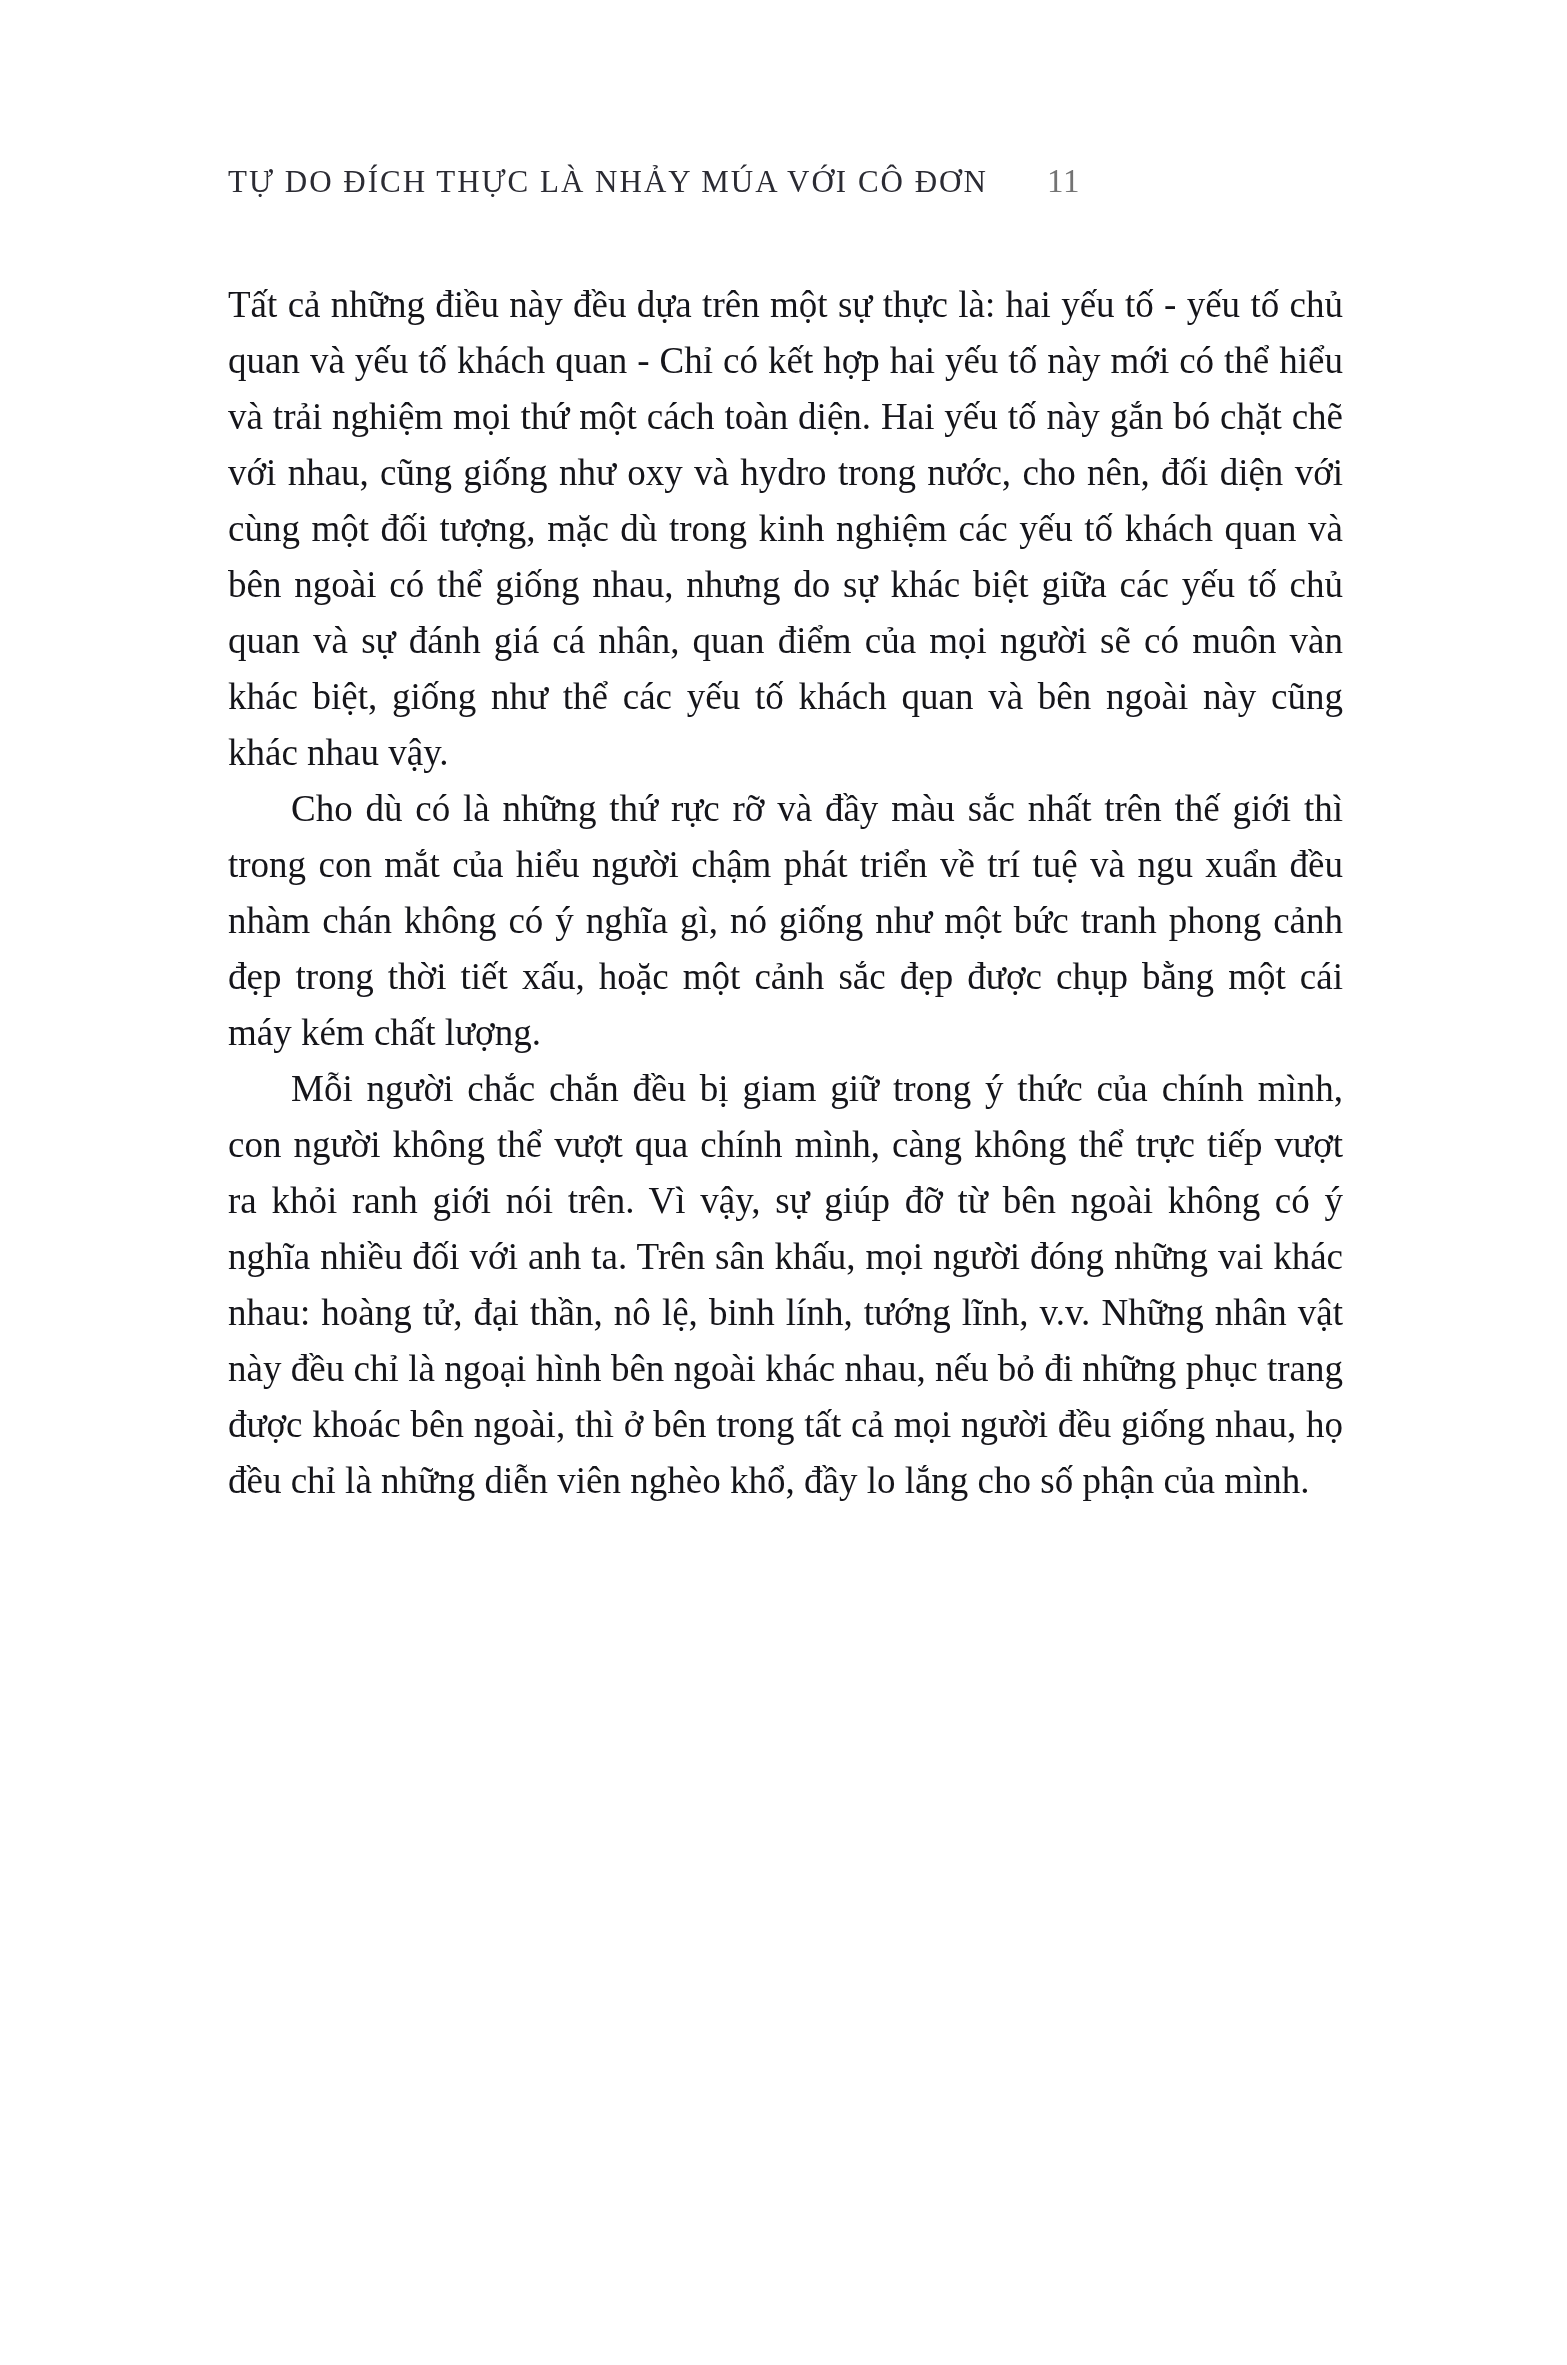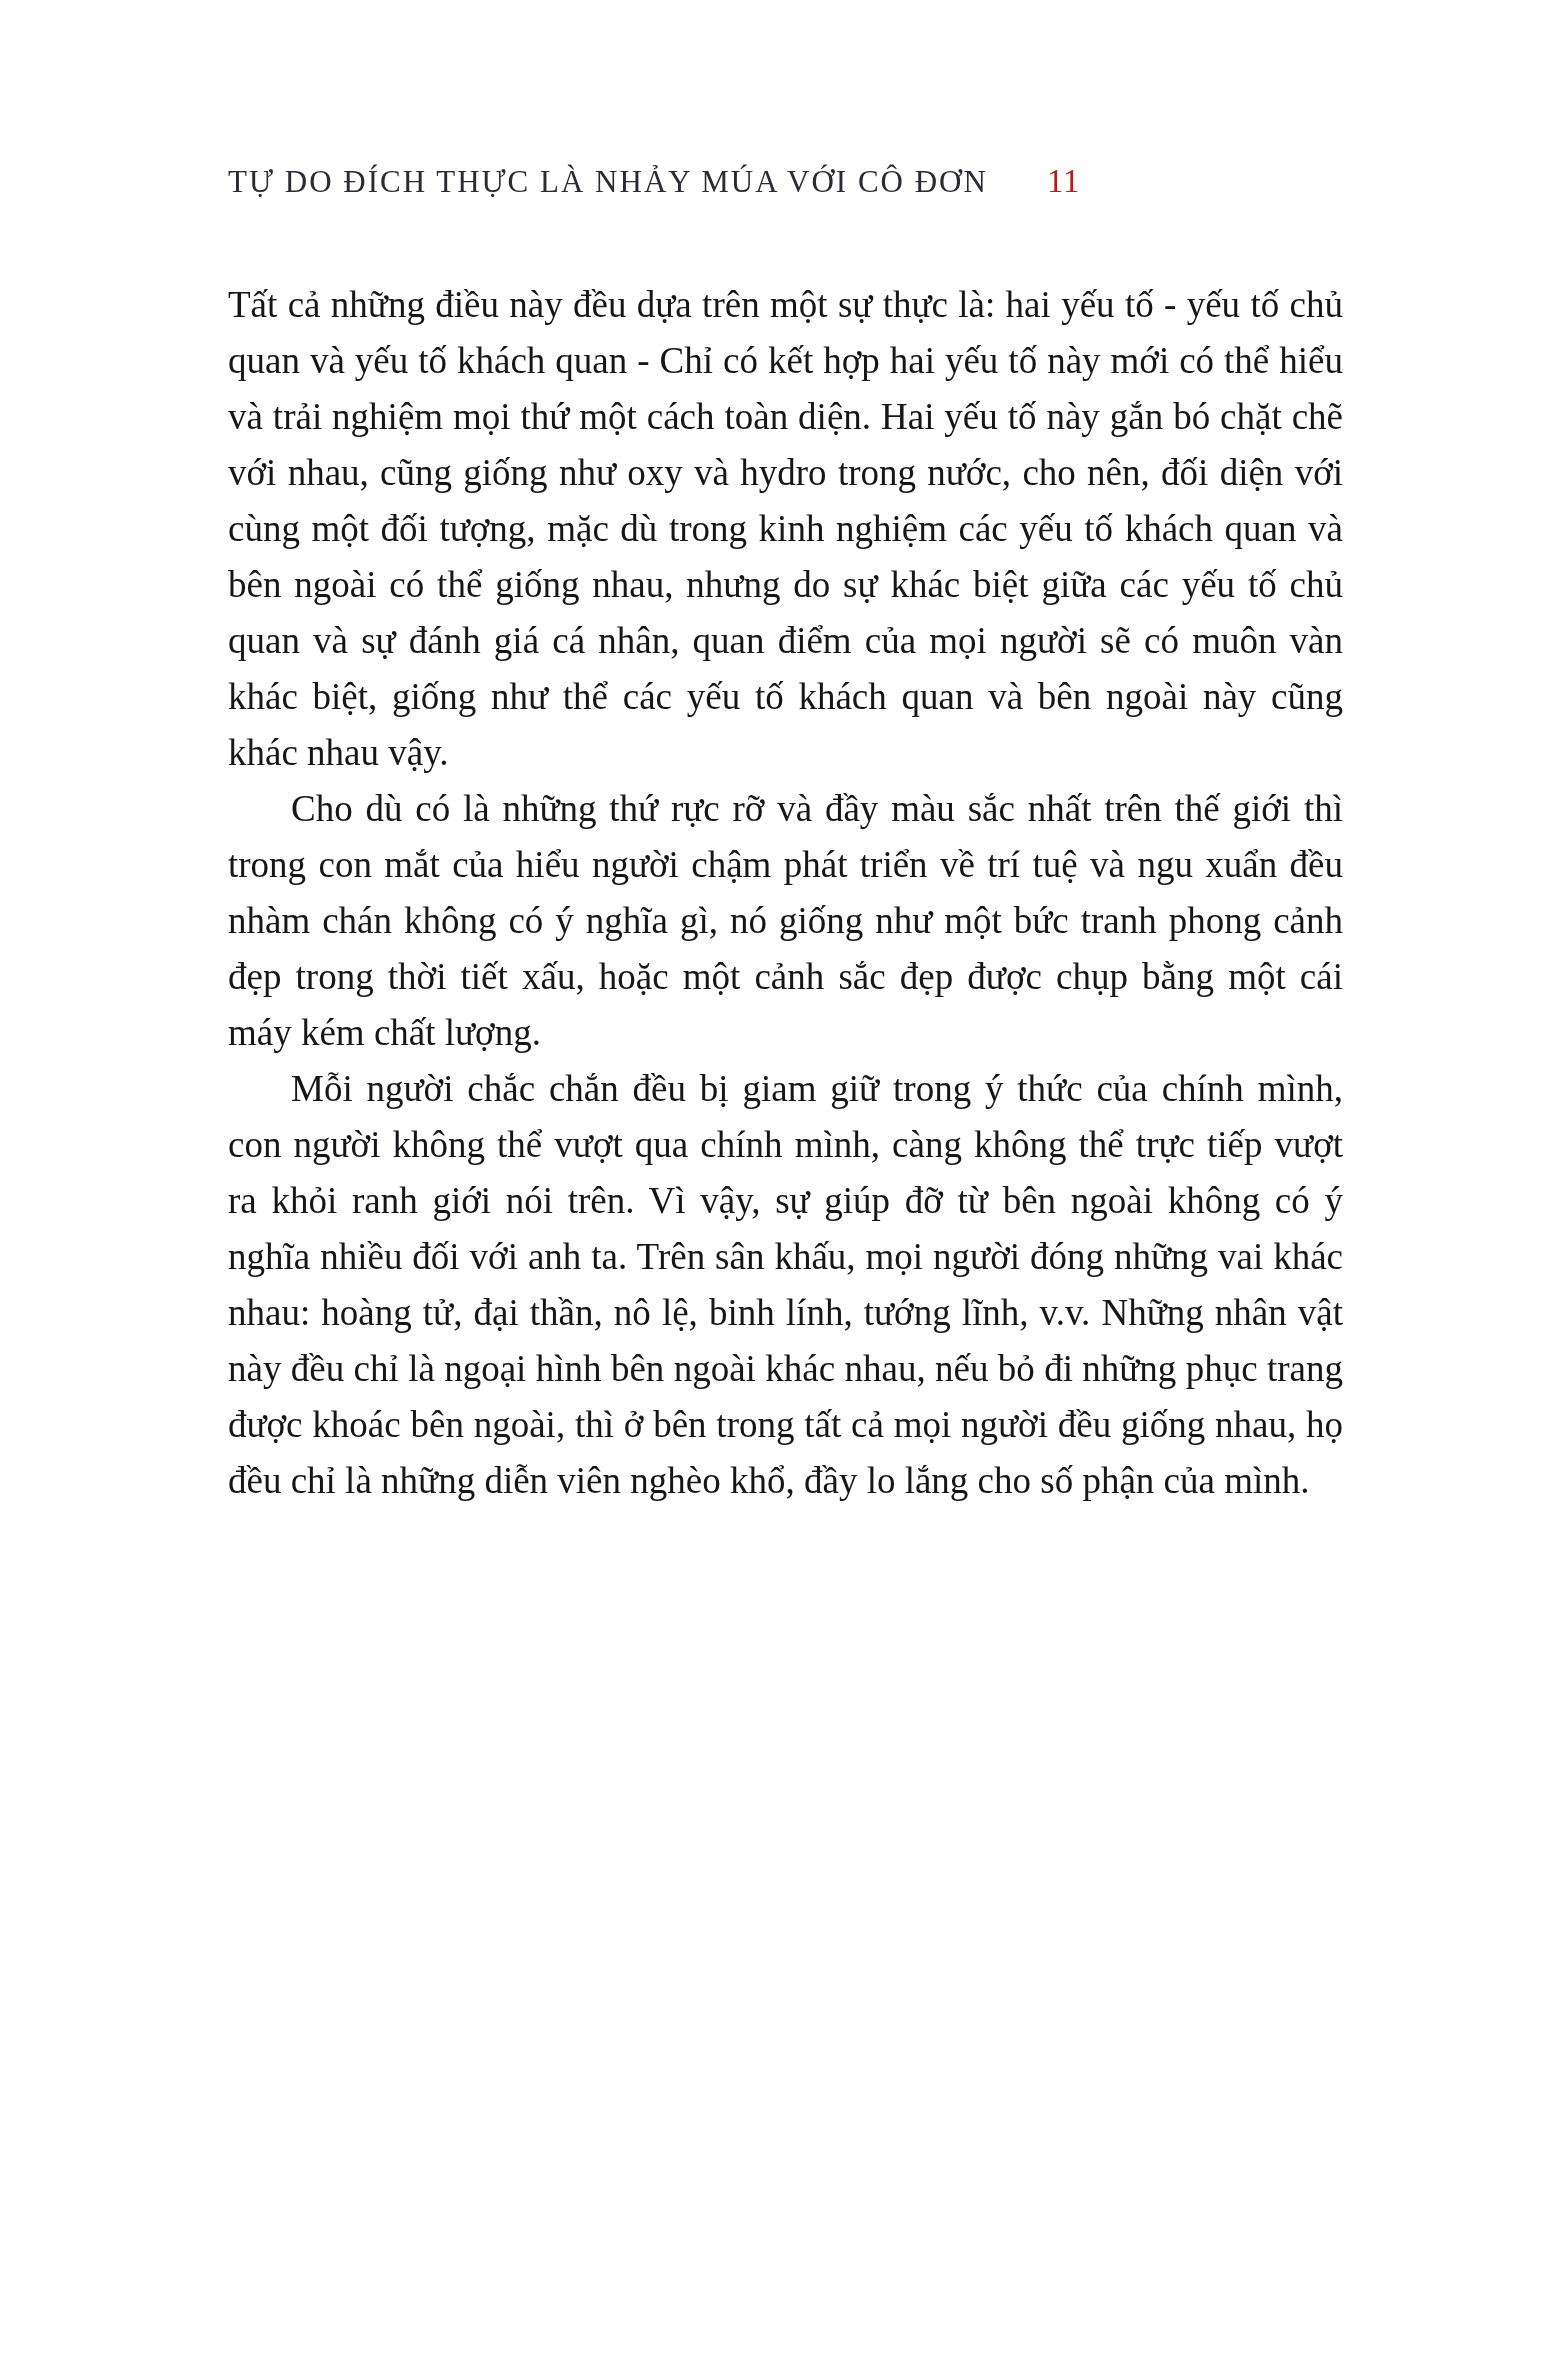--- a/index.html
+++ b/index.html
@@ -35,21 +35,21 @@
     font-size: 31px;
     letter-spacing: 2px;
     color: #2b2b33;
     white-space: nowrap;
     font-variant: small-caps;
     text-transform: uppercase;
   }
   .folio {
     font-family: "Liberation Serif", serif;
     font-size: 33px;
-    color: #b91c1c;
+    color: #737373;
     margin-left: 59px;
     letter-spacing: 0.8px;
   }
   .body-text {
     position: absolute;
     top: 277px;
     left: 228px;
     width: 1115px;
   }
   .para {

